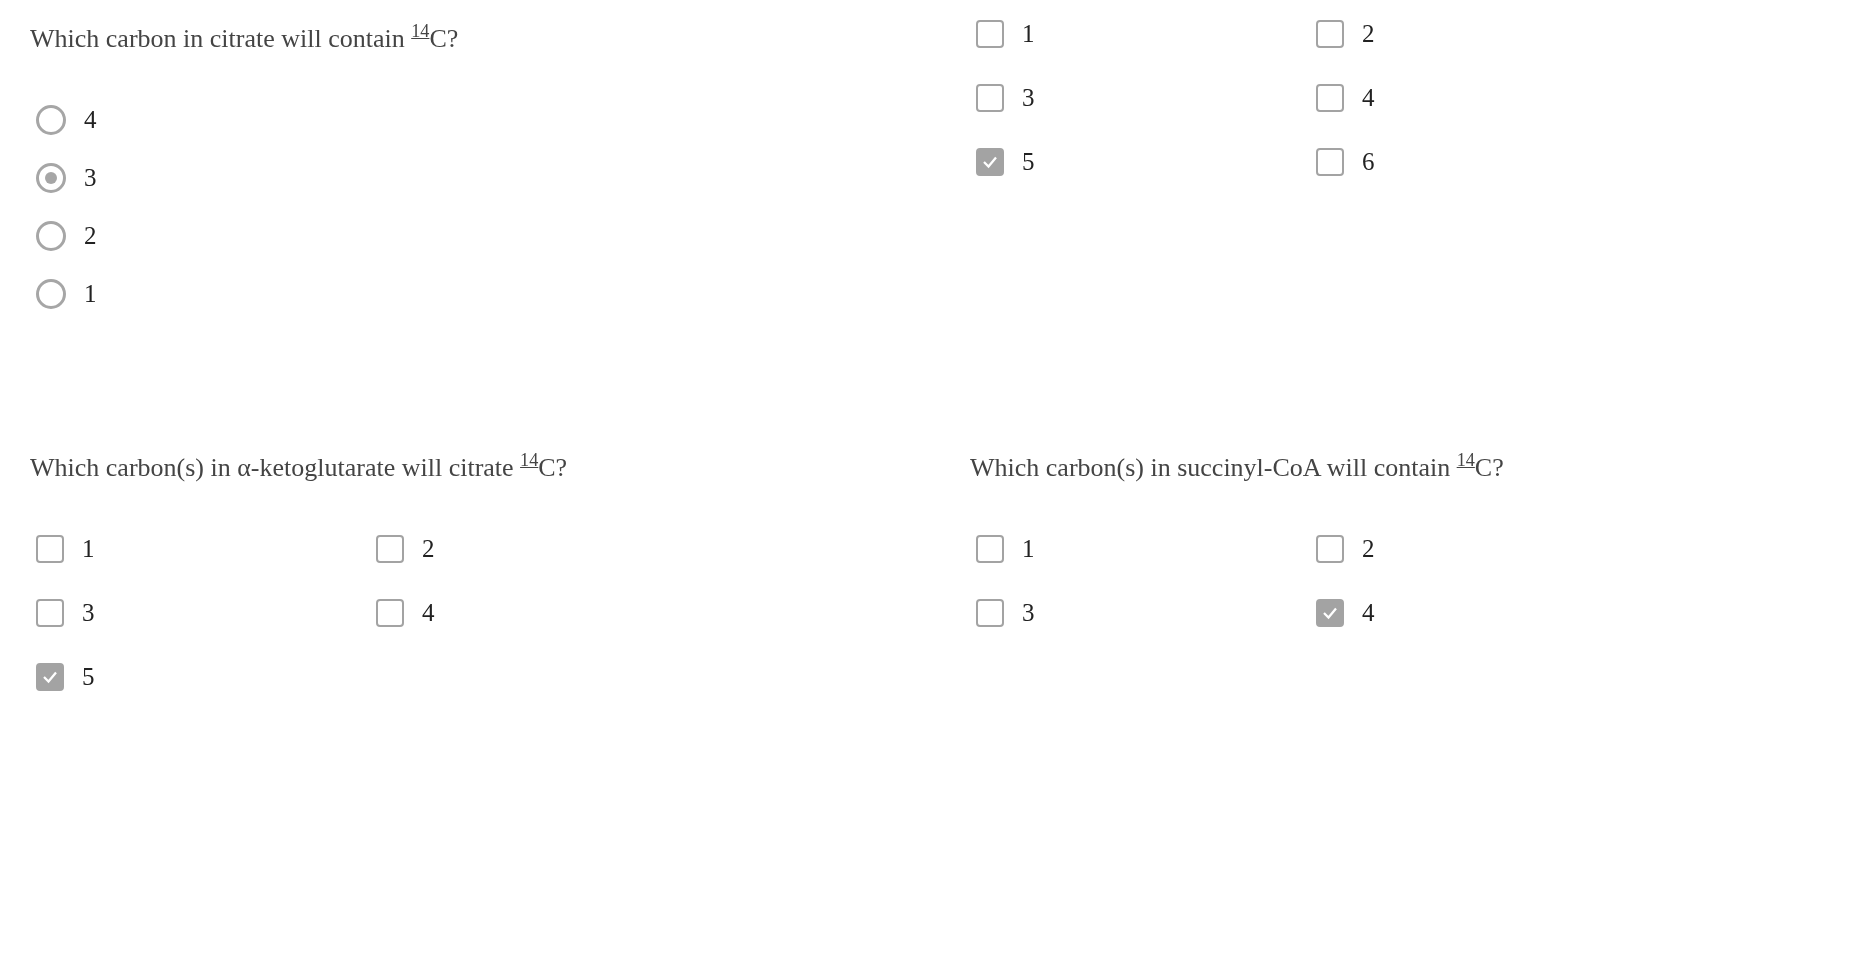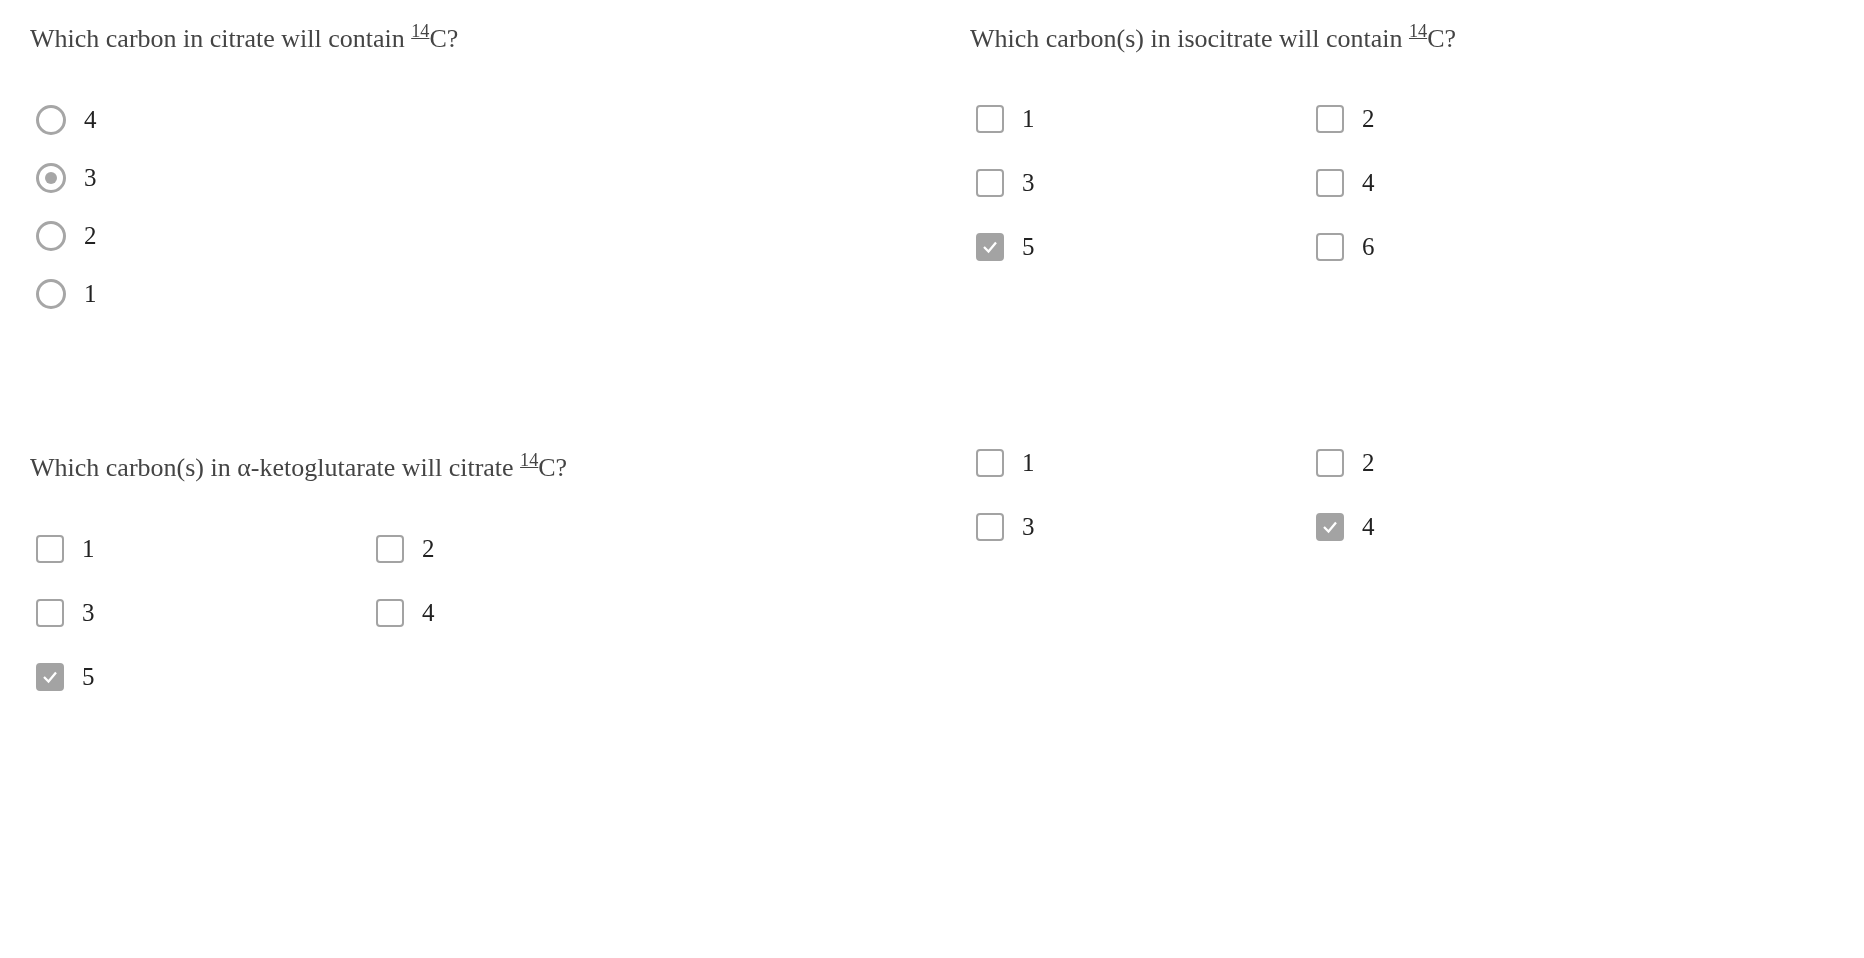--- a/index.html
+++ b/index.html
@@ -113,23 +113,20 @@
         <span class="option-label">2</span>
       </div>
       <div class="option">
         <span class="radio"></span>
         <span class="option-label">1</span>
       </div>
     </div>
   </div>
 
   <div class="question">
-    <div class="prompt">
-      <span>Which carbon(s) in isocitrate will contain </span><sup>14</sup><span>C?</span>
-    </div>
     <div class="options-grid">
       <div class="option">
         <span class="checkbox"></span>
         <span class="option-label">1</span>
       </div>
       <div class="option">
         <span class="checkbox"></span>
         <span class="option-label">2</span>
       </div>
       <div class="option">
@@ -181,20 +178,23 @@
             <svg viewBox="0 0 24 24">
               <polyline points="4,12 10,18 20,6"></polyline>
             </svg>
           </span>
         <span class="option-label">5</span>
       </div>
     </div>
   </div>
 
   <div class="question">
+    <div class="prompt">
+      <span>Which carbon(s) in succinyl-CoA will contain </span><sup>14</sup><span>C?</span>
+    </div>
     <div class="options-grid">
       <div class="option">
         <span class="checkbox"></span>
         <span class="option-label">1</span>
       </div>
       <div class="option">
         <span class="checkbox"></span>
         <span class="option-label">2</span>
       </div>
       <div class="option">

